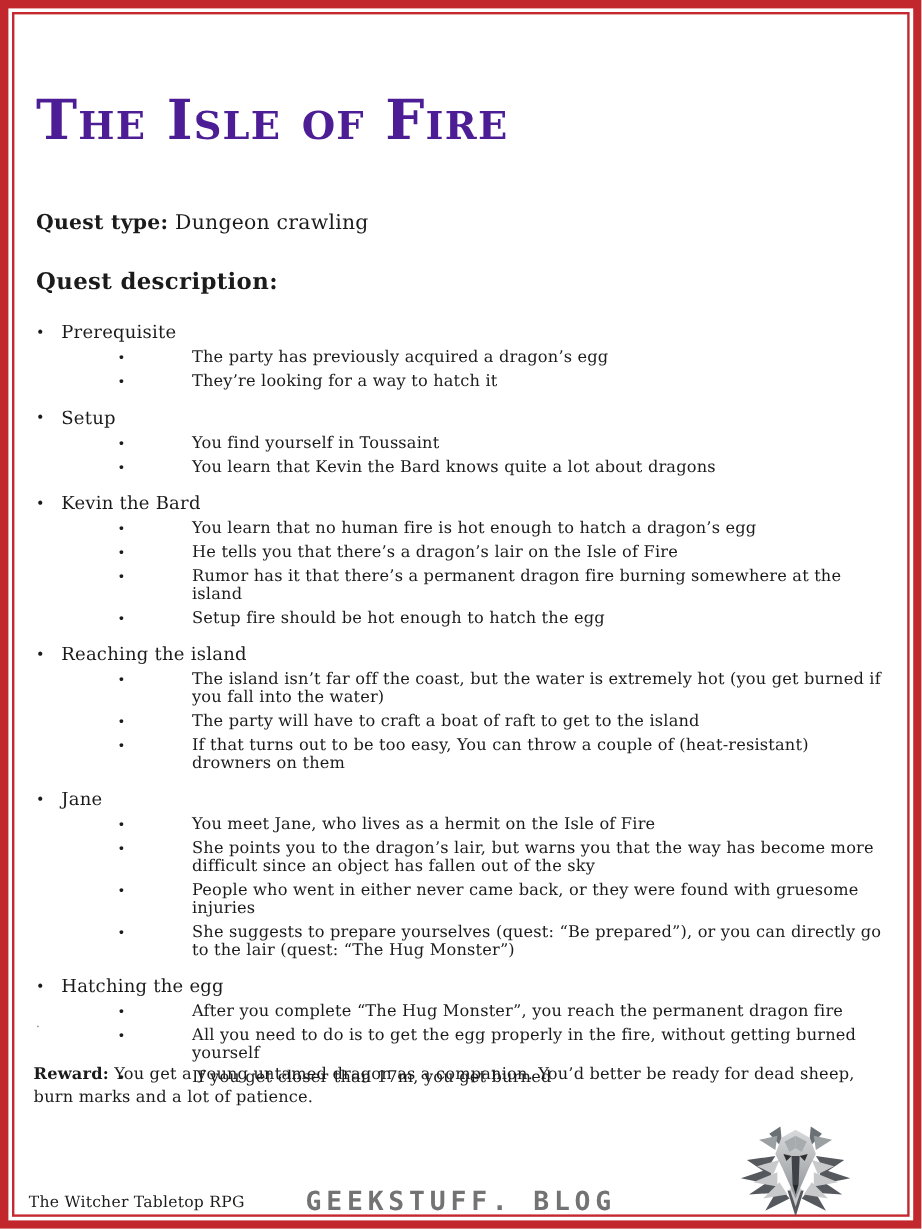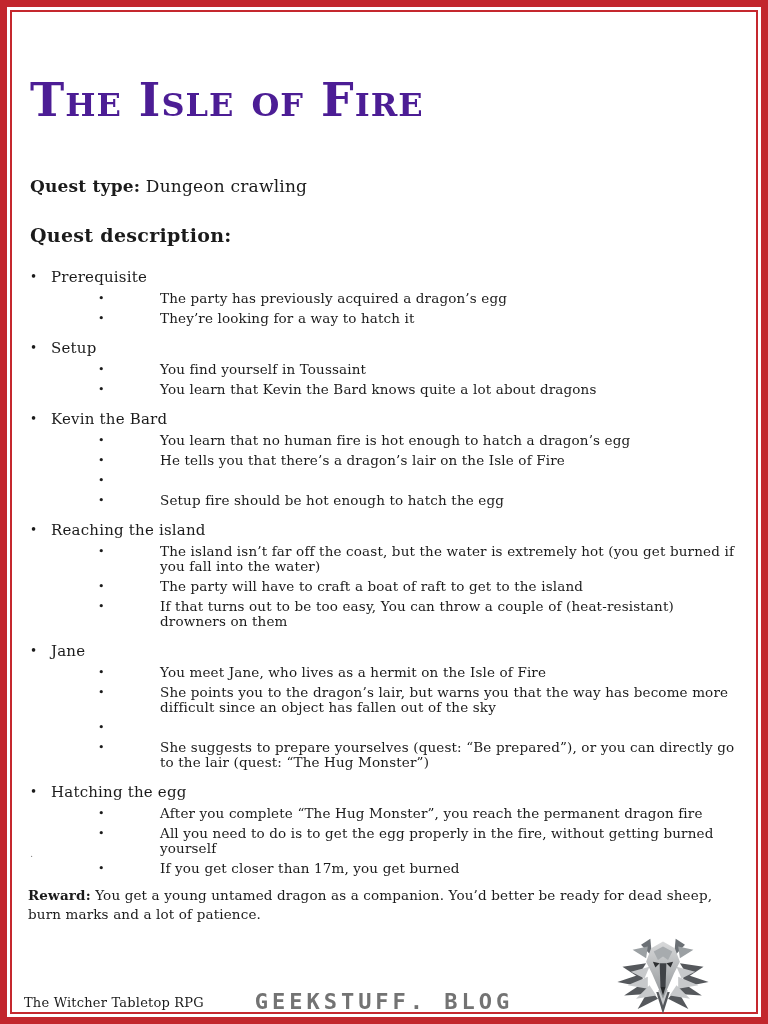--- a/index.html
+++ b/index.html
@@ -102,20 +102,21 @@
         <li class="sub-item">
           <span class="l2-bullet">•</span>
           <span class="sub-text">You learn that no human fire is hot enough to hatch a dragon’s egg</span>
         </li>
         <li class="sub-item">
           <span class="l2-bullet">•</span>
           <span class="sub-text">He tells you that there’s a dragon’s lair on the Isle of Fire</span>
         </li>
         <li class="sub-item">
           <span class="l2-bullet">•</span>
+          <span class="sub-text">Rumor has it that there’s a permanent dragon fire burning somewhere at the island</span>
         </li>
         <li class="sub-item">
           <span class="l2-bullet">•</span>
           <span class="sub-text">Setup fire should be hot enough to hatch the egg</span>
         </li>
       </ul>
     </div>
     <div class="quest-section">
       <div class="section-header">
         <span class="l1-bullet">•</span>
@@ -145,20 +146,21 @@
         <li class="sub-item">
           <span class="l2-bullet">•</span>
           <span class="sub-text">You meet Jane, who lives as a hermit on the Isle of Fire</span>
         </li>
         <li class="sub-item">
           <span class="l2-bullet">•</span>
           <span class="sub-text">She points you to the dragon’s lair, but warns you that the way has become more difficult since an object has fallen out of the sky</span>
         </li>
         <li class="sub-item">
           <span class="l2-bullet">•</span>
+          <span class="sub-text">People who went in either never came back, or they were found with gruesome injuries</span>
         </li>
         <li class="sub-item">
           <span class="l2-bullet">•</span>
           <span class="sub-text">She suggests to prepare yourselves (quest: “Be prepared”), or you can directly go to the lair (quest: “The Hug Monster”)</span>
         </li>
       </ul>
     </div>
     <div class="quest-section">
       <div class="section-header">
         <span class="l1-bullet">•</span>

